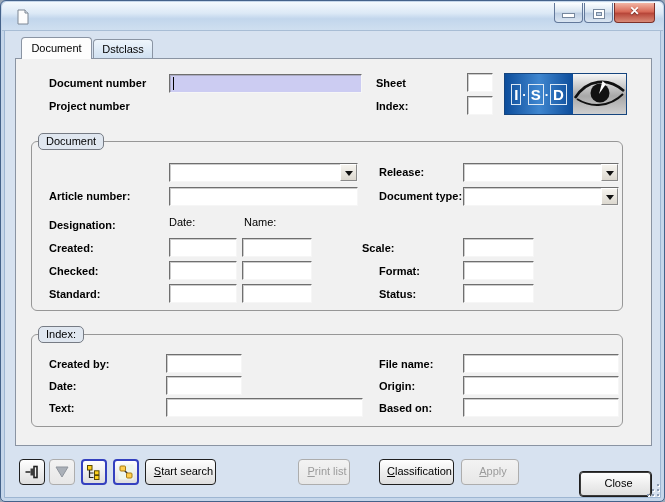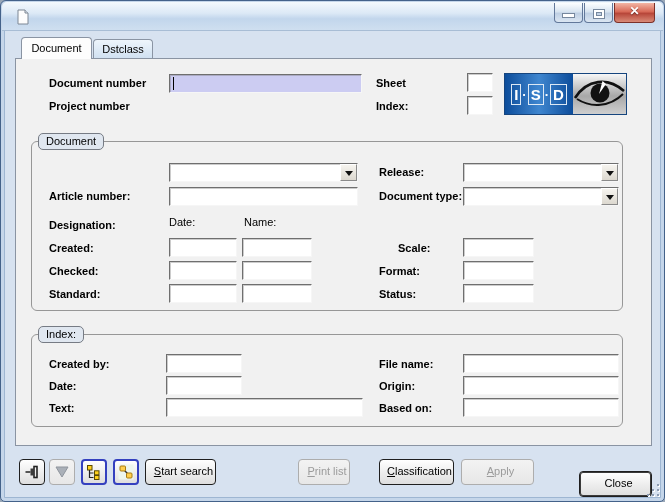--- a/index.html
+++ b/index.html
@@ -162,21 +162,21 @@
         <span class="combo-text"></span>
         <span class="combo-btn"></span>
       </div>
 
       <span class="lbl" style="left:347px;top:48px;">Document type:</span>
       <div class="combo" style="left:431px;top:45px;width:156px;">
         <span class="combo-text"></span>
         <span class="combo-btn"></span>
       </div>
 
-      <span class="lbl" style="left:366px;top:100px;">Scale:</span>
+      <span class="lbl" style="left:330px;top:100px;">Scale:</span>
       <input class="field" style="left: 431px; top: 96px; width: 71px;" value="">
 
       <span class="lbl" style="left:347px;top:123px;">Format:</span>
       <input class="field" style="left: 431px; top: 119px; width: 71px;" value="">
 
       <span class="lbl" style="left:347px;top:146px;">Status:</span>
       <input class="field" style="left: 431px; top: 142px; width: 71px;" value="">
     </div>
 
     <div class="groupbox" style="left:15px;top:275px;width:592px;height:93px;">
@@ -233,21 +233,21 @@
 
   <div class="btn" style="left:144px;width:71px;">
     <span></span><span class="accel">S</span><span>tart search</span>
   </div>
   <div class="btn disabled" style="left:297px;width:52px;">
     <span></span><span class="accel">P</span><span>rint list</span>
   </div>
   <div class="btn" style="left:378px;width:75px;">
     <span></span><span class="accel">C</span><span>lassification</span>
   </div>
-  <div class="btn disabled" style="left:460px;width:73px;">
+  <div class="btn disabled" style="left:460px;width:58px;">
     <span></span><span class="accel">A</span><span>pply</span>
   </div>
   <div class="btn" style="left:578px;width:73px;box-shadow:inset 0 0 0 1px #3a3a3a;margin-top:12px;">
     <span>Close</span>
   </div>
 
   <div class="grip">
     <i style="right:0;bottom:0;left:auto;position:absolute;"></i>
     <i style="position:absolute;left:11px;top:11px;"></i>
     <i style="position:absolute;left:6px;top:11px;"></i>

